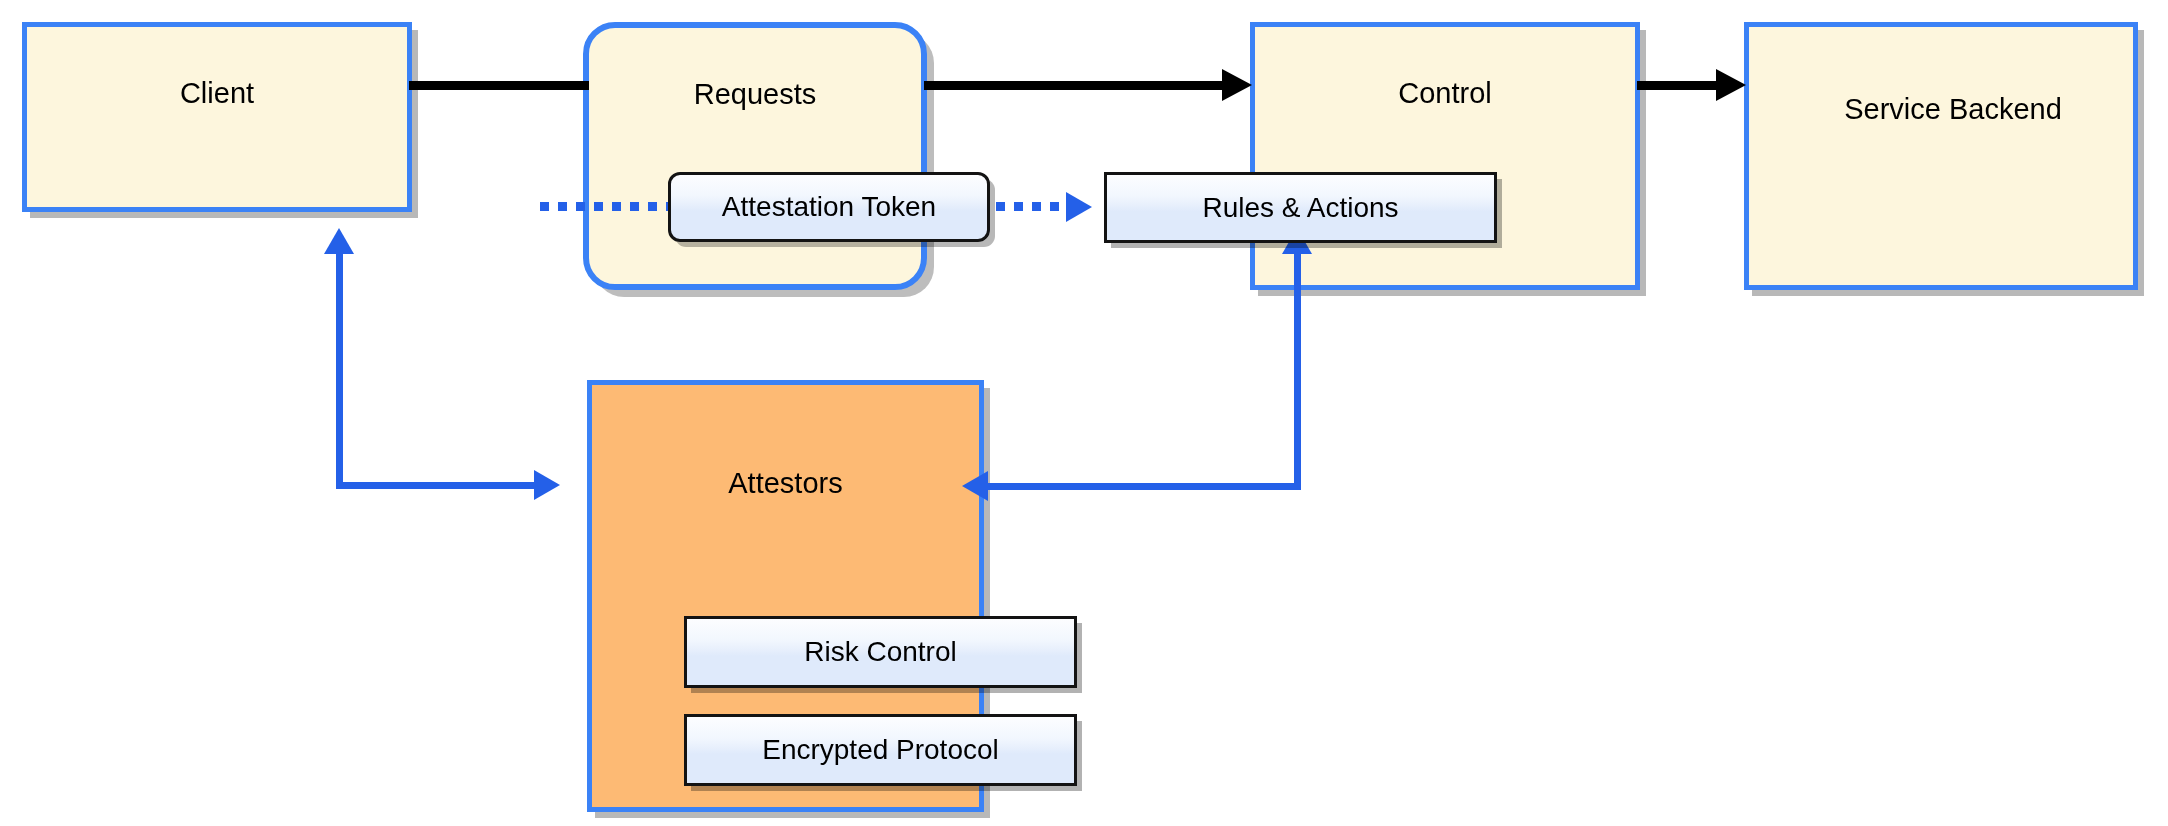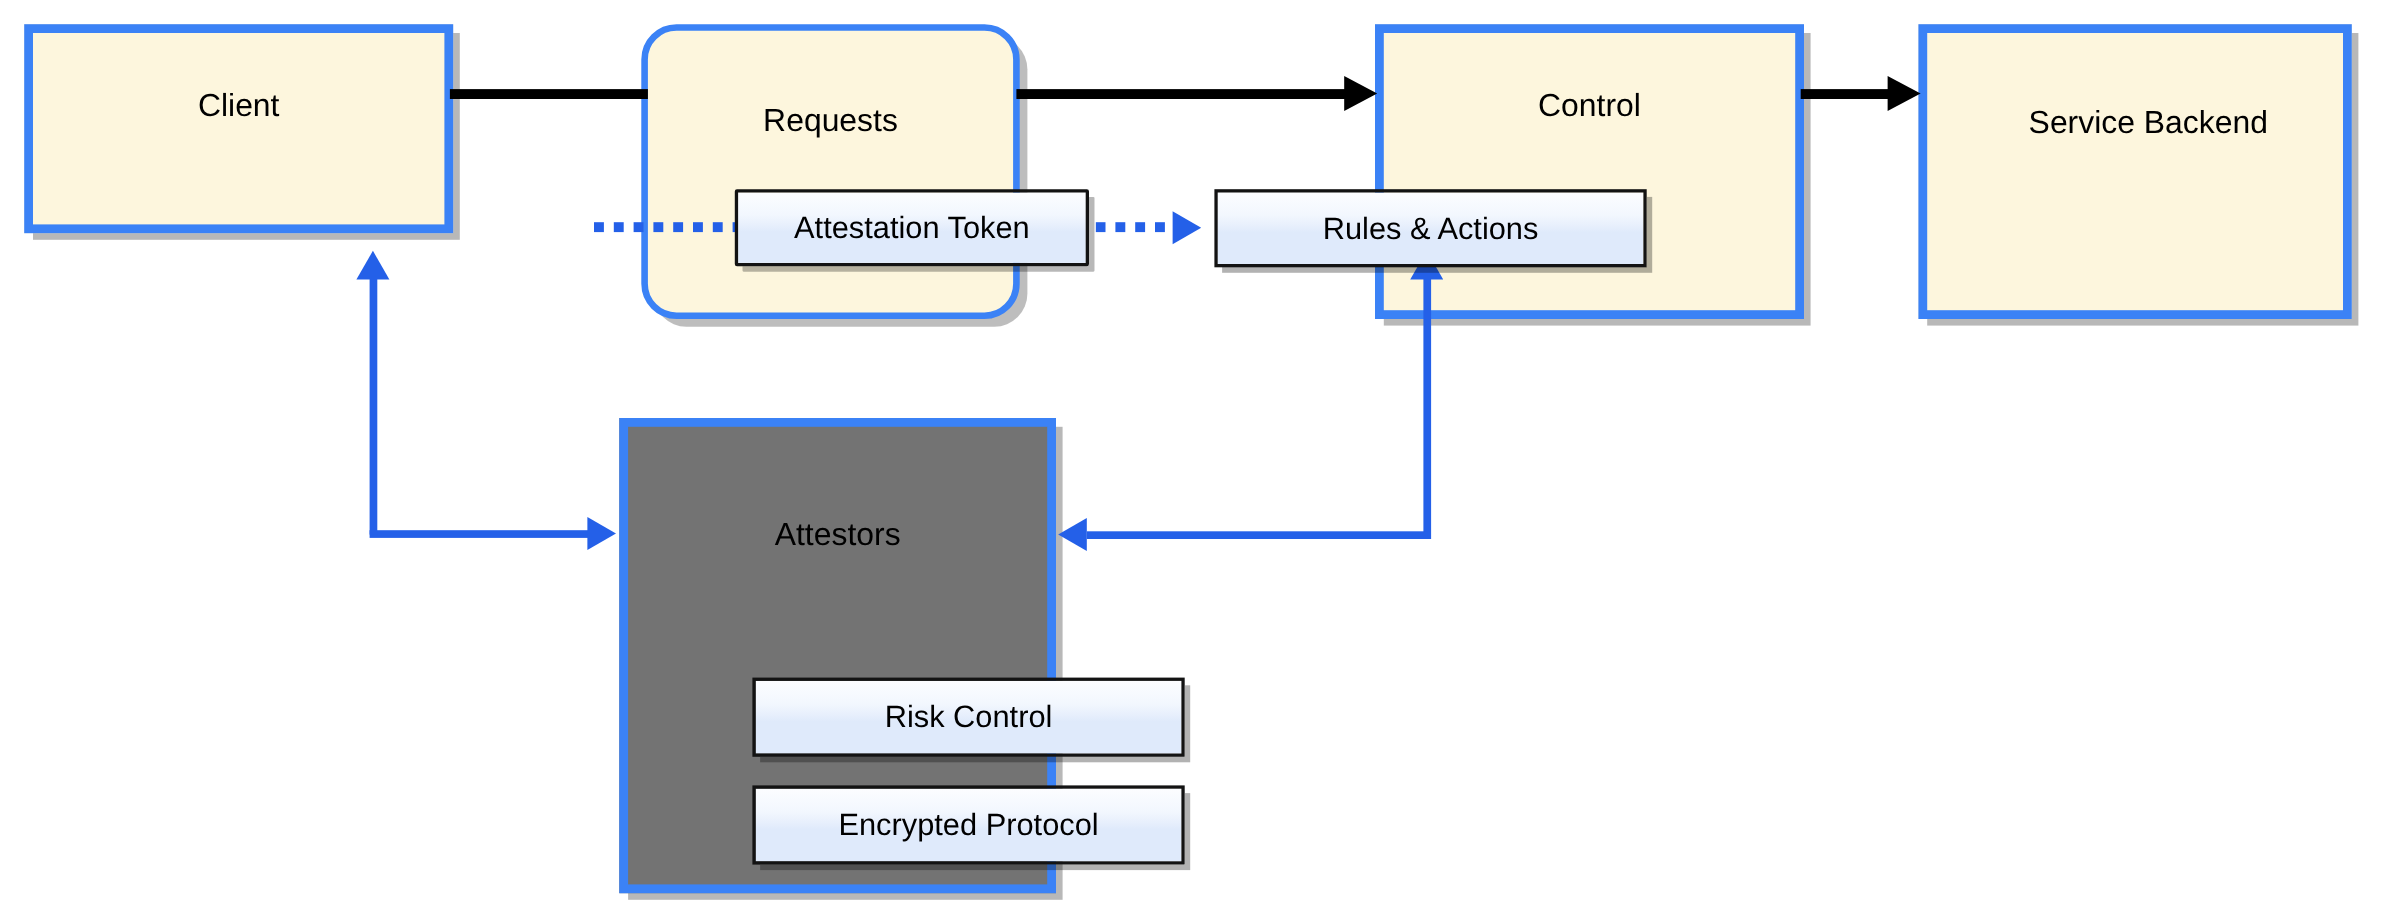--- a/index.html
+++ b/index.html
@@ -13,25 +13,25 @@
     height: 826px;
     background: #ffffff;
     font-family: "Liberation Sans", sans-serif;
     overflow: hidden;
   }
 
   
   .node {
     position: absolute;
     box-sizing: border-box;
-    border: 8px solid #3b82f6;
+    border: 5px solid #3b82f6;
     box-shadow: 7px 7px 0 -1px rgba(0,0,0,0.28);
   }
   .node.yellow { background: #fdf6dd; }
-  .node.blue   { background: #737373; }
+  .node.blue   { background: #fdba74; margin-left: 24px; }
   .node.rounded { border-radius: 32px; border-width: 6px; box-shadow: 9px 9px 0 -2px rgba(0,0,0,0.26); }
 
   .node-title {
     position: absolute;
     left: 0;
     right: 0;
     text-align: center;
     font-size: 29px;
     color: #000000;
     white-space: nowrap;
@@ -54,21 +54,21 @@
     align-items: center;
     justify-content: center;
   }
   .chip-label {
     font-size: 28px;
     color: #000000;
     white-space: nowrap;
     line-height: 1;
   }
   .chip.rounded {
-    border-radius: 2px;
+    border-radius: 12px;
     box-shadow: 6px 6px 0 -1px rgba(0,0,0,0.28);
   }
 
   
   .seg {
     position: absolute;
     background: #000000;
   }
   .seg.blue { background: #2460e8; }
 
@@ -109,21 +109,21 @@
 </head>
 <body>
 
 <div id="canvas">
 
   <div class="node yellow" style="left:22px; top:22px; width:390px; height:190px;">
     <div class="node-title" style="top:50px;">Client</div>
   </div>
 
   <div class="node yellow rounded" style="left:583px; top:22px; width:344px; height:268px;">
-    <div class="node-title" style="top:50px;margin-top:16px;">Requests</div>
+    <div class="node-title" style="top:50px;">Requests</div>
   </div>
 
   <div class="node yellow" style="left:1250px; top:22px; width:390px; height:268px;">
     <div class="node-title" style="top:50px;">Control</div>
   </div>
 
   <div class="node yellow" style="left:1744px; top:22px; width:394px; height:268px;">
     <div class="node-title" style="top:66px;margin-left:24px;">Service Backend</div>
   </div>
 

